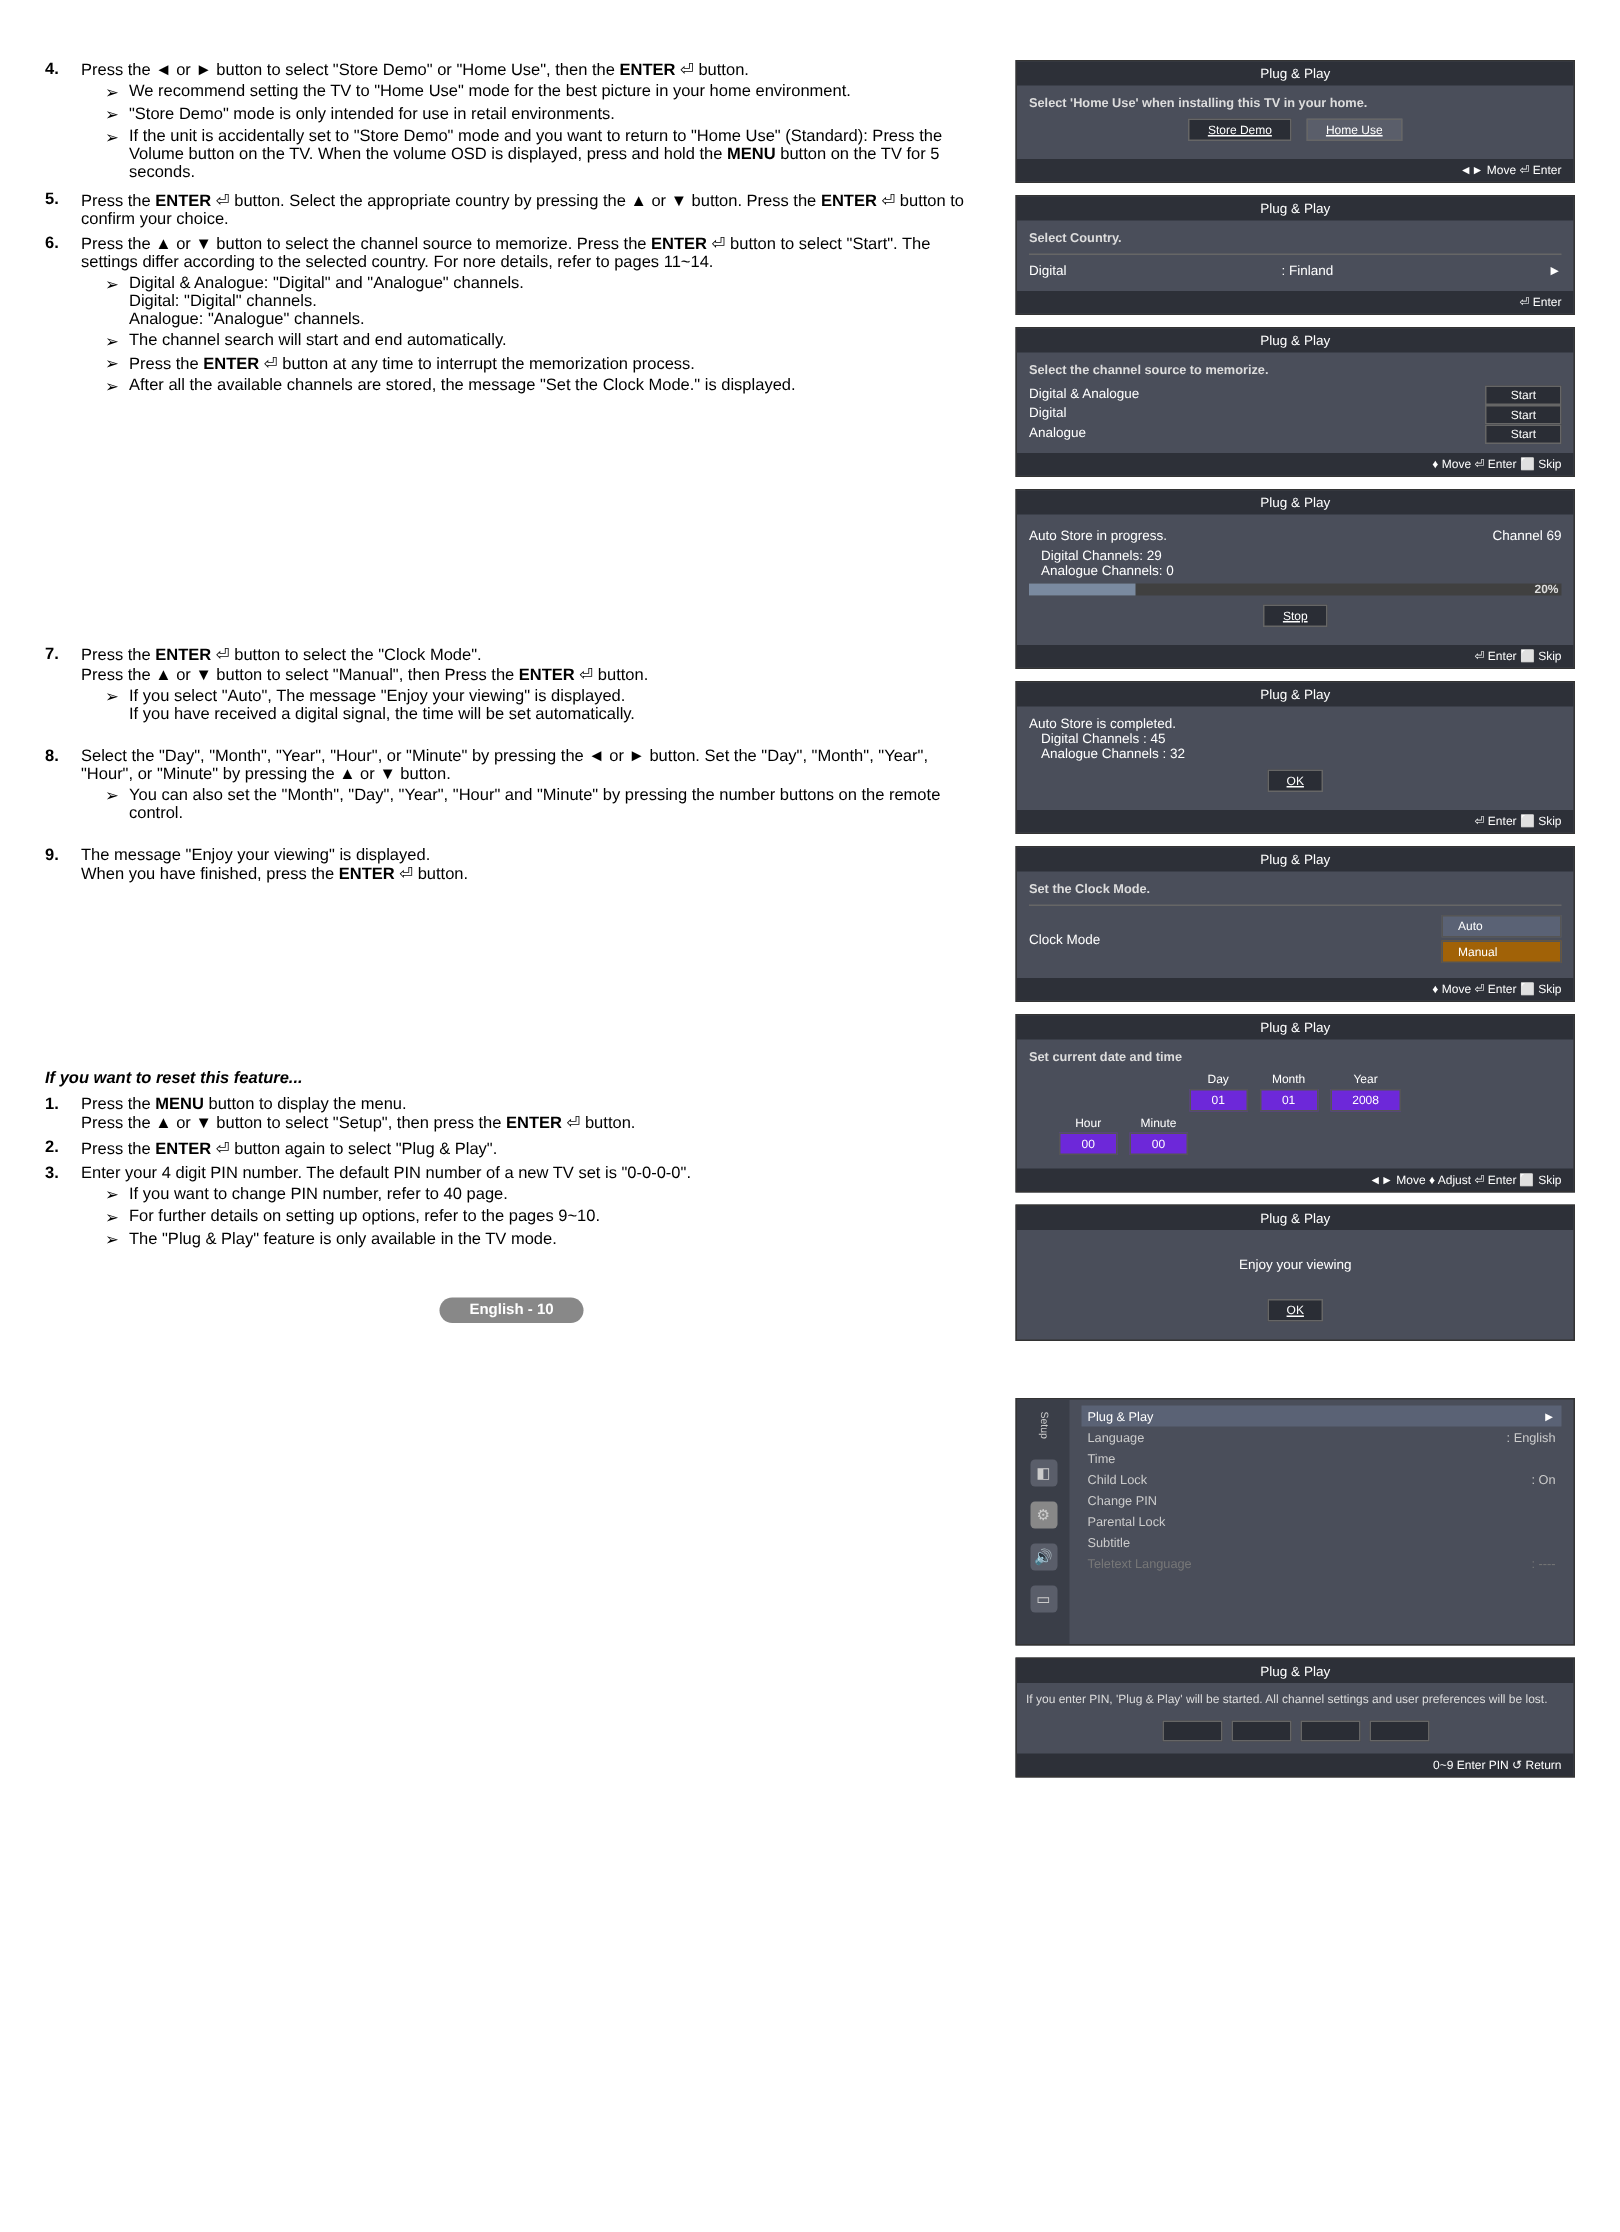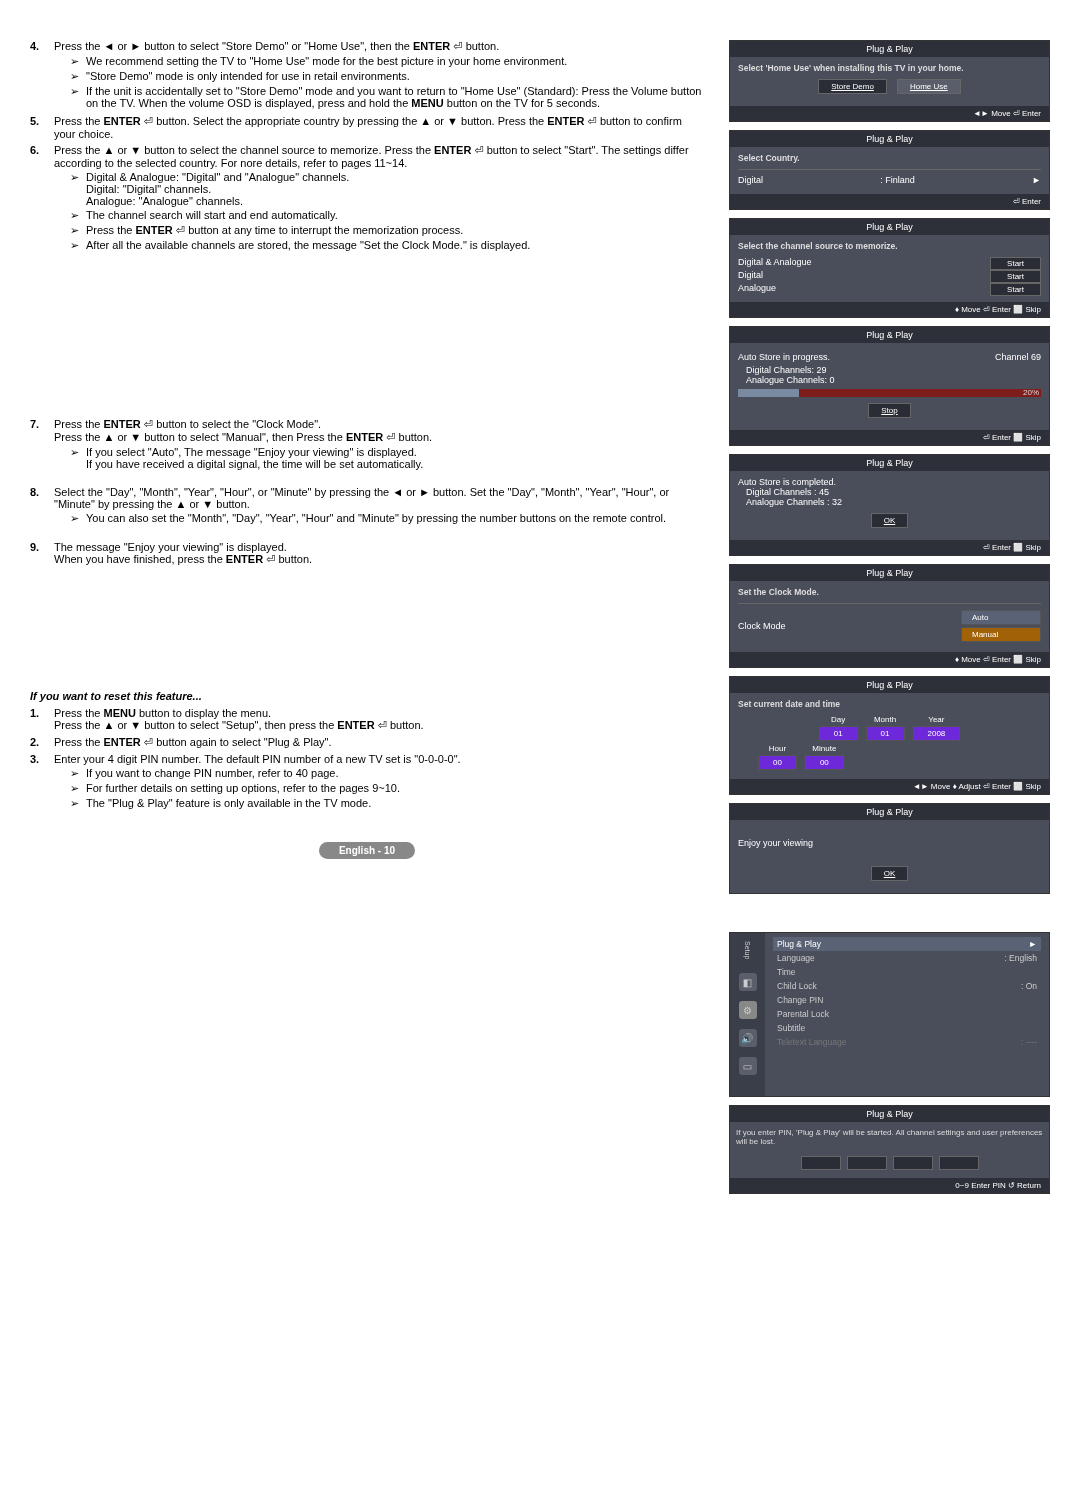--- a/index.html
+++ b/index.html
@@ -1,19 +1,19 @@
 <!DOCTYPE html>
 <html><head>
 <meta charset="utf-8">
 <style>
   * { margin: 0; padding: 0; box-sizing: border-box; }
   body { font-family: Arial, sans-serif; font-size: 11px; background: #fff; color: #000; width: 1080px; margin: 0 auto; padding: 40px 30px; }
   .page { display: flex; gap: 15px; }
   .left { flex: 1; padding-right: 10px; }
-  .right { width: 321px; }
+  .right { width: 373px; }
   .step { display: flex; margin-bottom: 4px; }
   .step-num { font-weight: bold; width: 24px; flex-shrink: 0; }
   .step-body { flex: 1; }
   .bullet { display: flex; margin: 2px 0 2px 16px; }
   .bullet-mark { width: 16px; flex-shrink: 0; }
   .reset-title { font-style: italic; font-weight: bold; margin: 20px 0 5px 0; }
   .footer { text-align: center; margin-top: 30px; }
   .footer-badge { display: inline-block; background: #888; color: #fff; padding: 3px 20px; border-radius: 10px; font-size: 10px; font-weight: bold; }
   
   .screen { background: #4a4e5a; color: #fff; margin-bottom: 8px; font-size: 9px; border: 1px solid #333; }
@@ -21,21 +21,21 @@
   .screen-body { padding: 6px 8px; }
   .screen-msg { font-size: 8.5px; margin-bottom: 6px; color: #ddd; font-weight: bold; }
   .btn-row { display: flex; gap: 10px; justify-content: center; margin: 6px 0; }
   .btn { background: #2a2d35; border: 1px solid #666; padding: 2px 12px; font-size: 8px; color: #fff; text-decoration: underline; }
   .btn.sel { background: #5a5e6a; }
   .footer-bar { background: #2d3038; padding: 3px 8px; text-align: right; font-size: 8px; }
   .row { display: flex; justify-content: space-between; align-items: center; padding: 3px 0; }
   .chan-row { display: flex; align-items: flex-start; gap: 15px; }
   .chan-label { flex: 1; }
   .chan-btn { background: #2a2d35; border: 1px solid #666; padding: 1px 16px; font-size: 8px; }
-  .progress-bar { height: 8px; background: #7f1d1d; position: relative; margin: 4px 0; }
+  .progress-bar { height: 8px; background: #404040; position: relative; margin: 4px 0; font-weight: bold; }
   .progress-fill { position: absolute; left: 0; top: 0; bottom: 0; background: #7a8aa0; }
   .progress-label { position: absolute; right: 2px; top: -1px; font-size: 8px; color: #ddd; }
   .date-row { display: flex; gap: 8px; justify-content: center; margin: 3px 0; }
   .date-col { text-align: center; }
   .date-label { font-size: 8px; margin-bottom: 2px; }
   .date-val { background: #6d28d9; border: 1px solid #555; padding: 2px 14px; font-size: 8px; }
   .opt-item { background: #a16207; border: 1px solid #555; padding: 2px 10px; margin: 1px 0; font-size: 8px; display:inline-block; min-width:80px; }
   
   .setup-screen { background: #4a4e5a; border: 1px solid #333; margin-bottom: 8px; display: flex; height: 165px; }
   .setup-side { width: 35px; background: #3a3e48; padding: 4px 0; display: flex; flex-direction: column; align-items: center; gap: 10px; }
@@ -308,21 +308,21 @@
               <div class="date-label">Minute</div>
               <div class="date-val">00</div>
             </div>
         </div>
       </div>
       <div class="footer-bar">◄► Move    ♦ Adjust    ⏎ Enter    ⬜ Skip</div>
     </div>
 
     <div class="screen">
       <div class="screen-title">Plug &amp; Play</div>
-      <div class="screen-body" style="">
+      <div class="screen-body" style="text-align:center">
         <div style="padding:12px 0">Enjoy your viewing</div>
         <div class="btn-row">
             <div class="btn">OK</div>
           </div>
       </div>
     </div>
 
     <div style="height:30px"></div>
 
     <div class="setup-screen">

